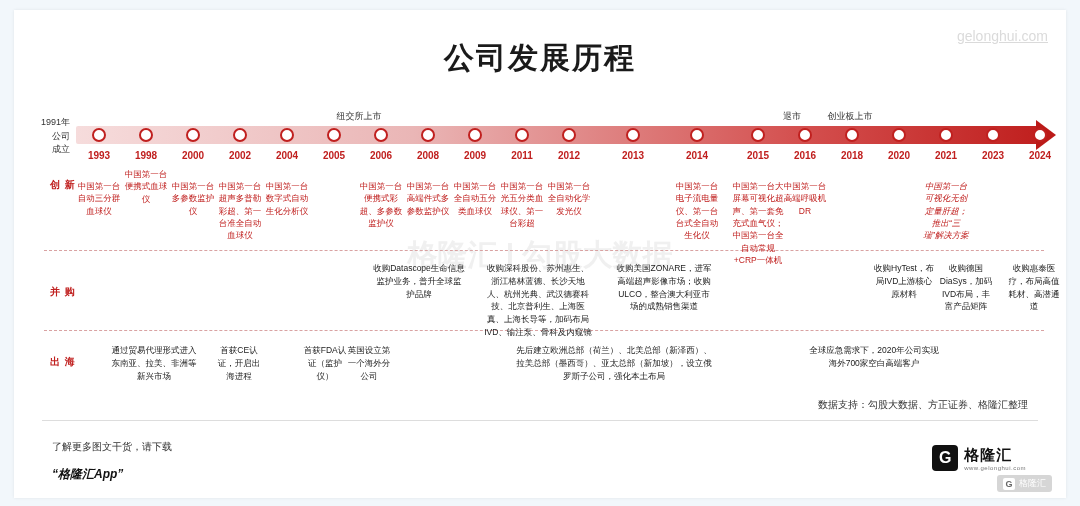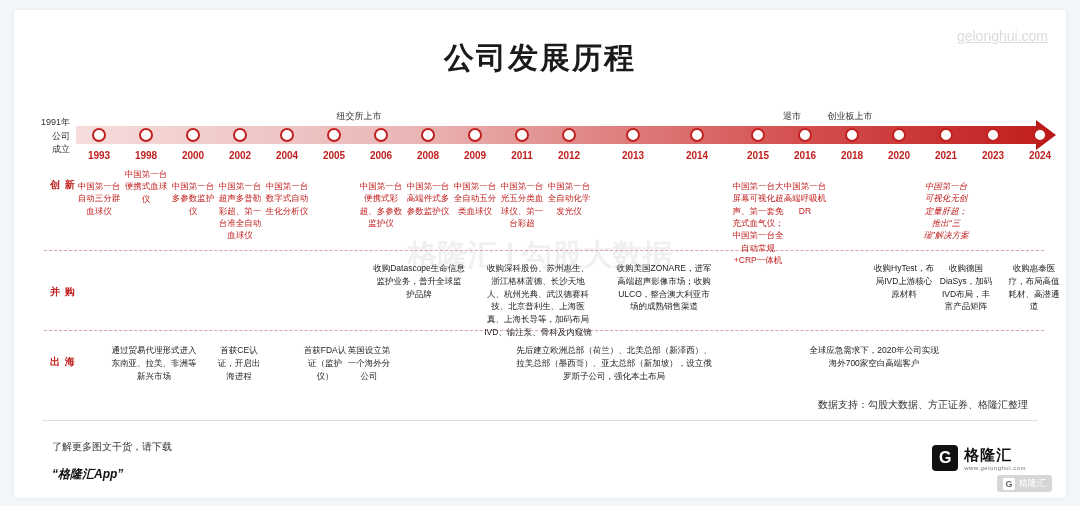--- a/index.html
+++ b/index.html
@@ -194,20 +194,21 @@
     <div class="cell red" style="left:85px;top:170px;width:44px;">中国第一台自动三分群血球仪</div>
     <div class="cell red" style="left:132px;top:158px;width:44px;">中国第一台便携式血球仪</div>
     <div class="cell red" style="left:179px;top:170px;width:44px;">中国第一台多参数监护仪</div>
     <div class="cell red" style="left:226px;top:170px;width:44px;">中国第一台超声多普勒彩超、第一台准全自动血球仪</div>
     <div class="cell red" style="left:273px;top:170px;width:44px;">中国第一台数字式自动生化分析仪</div>
     <div class="cell red" style="left:367px;top:170px;width:44px;">中国第一台便携式彩超、多参数监护仪</div>
     <div class="cell red" style="left:414px;top:170px;width:44px;">中国第一台高端件式多参数监护仪</div>
     <div class="cell red" style="left:461px;top:170px;width:44px;">中国第一台全自动五分类血球仪</div>
     <div class="cell red" style="left:508px;top:170px;width:44px;">中国第一台光五分类血球仪、第一台彩超</div>
     <div class="cell red" style="left:555px;top:170px;width:44px;">中国第一台全自动化学发光仪</div>
+    <div class="cell red" style="left:683px;top:170px;width:48px;">中国第一台电子流电量仪、第一台台式全自动生化仪</div>
     <div class="cell red" style="left:744px;top:170px;width:52px;">中国第一台大屏幕可视化超声、第一套免充式血气仪；中国第一台全自动常规+CRP一体机</div>
     <div class="cell red" style="left:791px;top:170px;width:44px;">中国第一台高端呼吸机DR</div>
     <div class="cell red" style="left:932px;top:170px;width:48px;font-style:italic;">中国第一台可视化无创定量肝超；推出“三瑞”解决方案</div>
 
     <div class="blk" style="left:405px;top:252px;width:92px;">收购Datascope生命信息监护业务，普升全球监护品牌</div>
     <div class="blk" style="left:524px;top:252px;width:110px;">收购深科股份、苏州惠生、浙江格林蓝德、长沙天地人、杭州光典、武汉德赛科技、北京普利生、上海医真、上海长导等，加码布局IVD、输注泵、骨科及内窥镜</div>
     <div class="blk" style="left:890px;top:252px;width:60px;">收购HyTest，布局IVD上游核心原材料</div>
     <div class="blk" style="left:650px;top:252px;width:100px;">收购美国ZONARE，进军高端超声影像市场；收购ULCO，整合澳大利亚市场的成熟销售渠道</div>
     <div class="blk" style="left:952px;top:252px;width:56px;">收购德国DiaSys，加码IVD布局，丰富产品矩阵</div>
     <div class="blk" style="left:1020px;top:252px;width:58px;">收购惠泰医疗，布局高值耗材、高潜通道</div>

